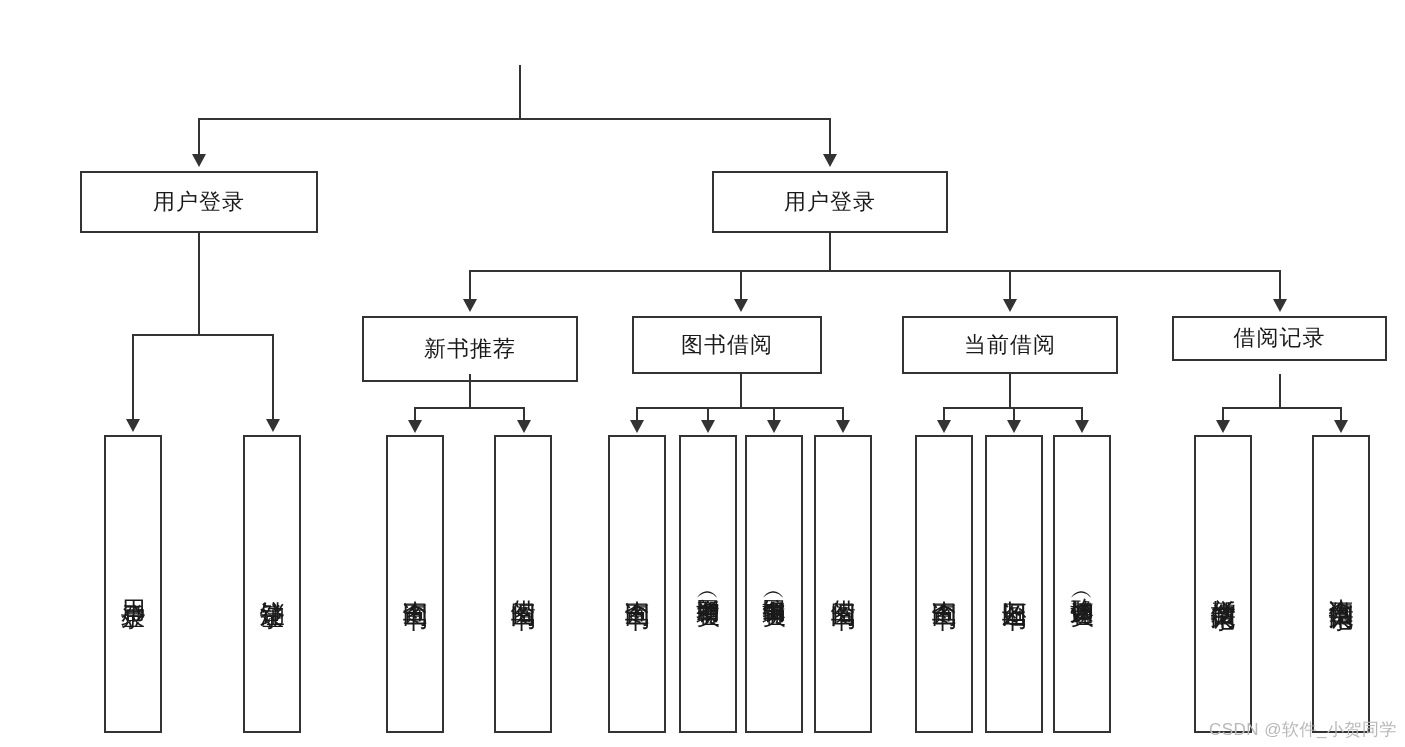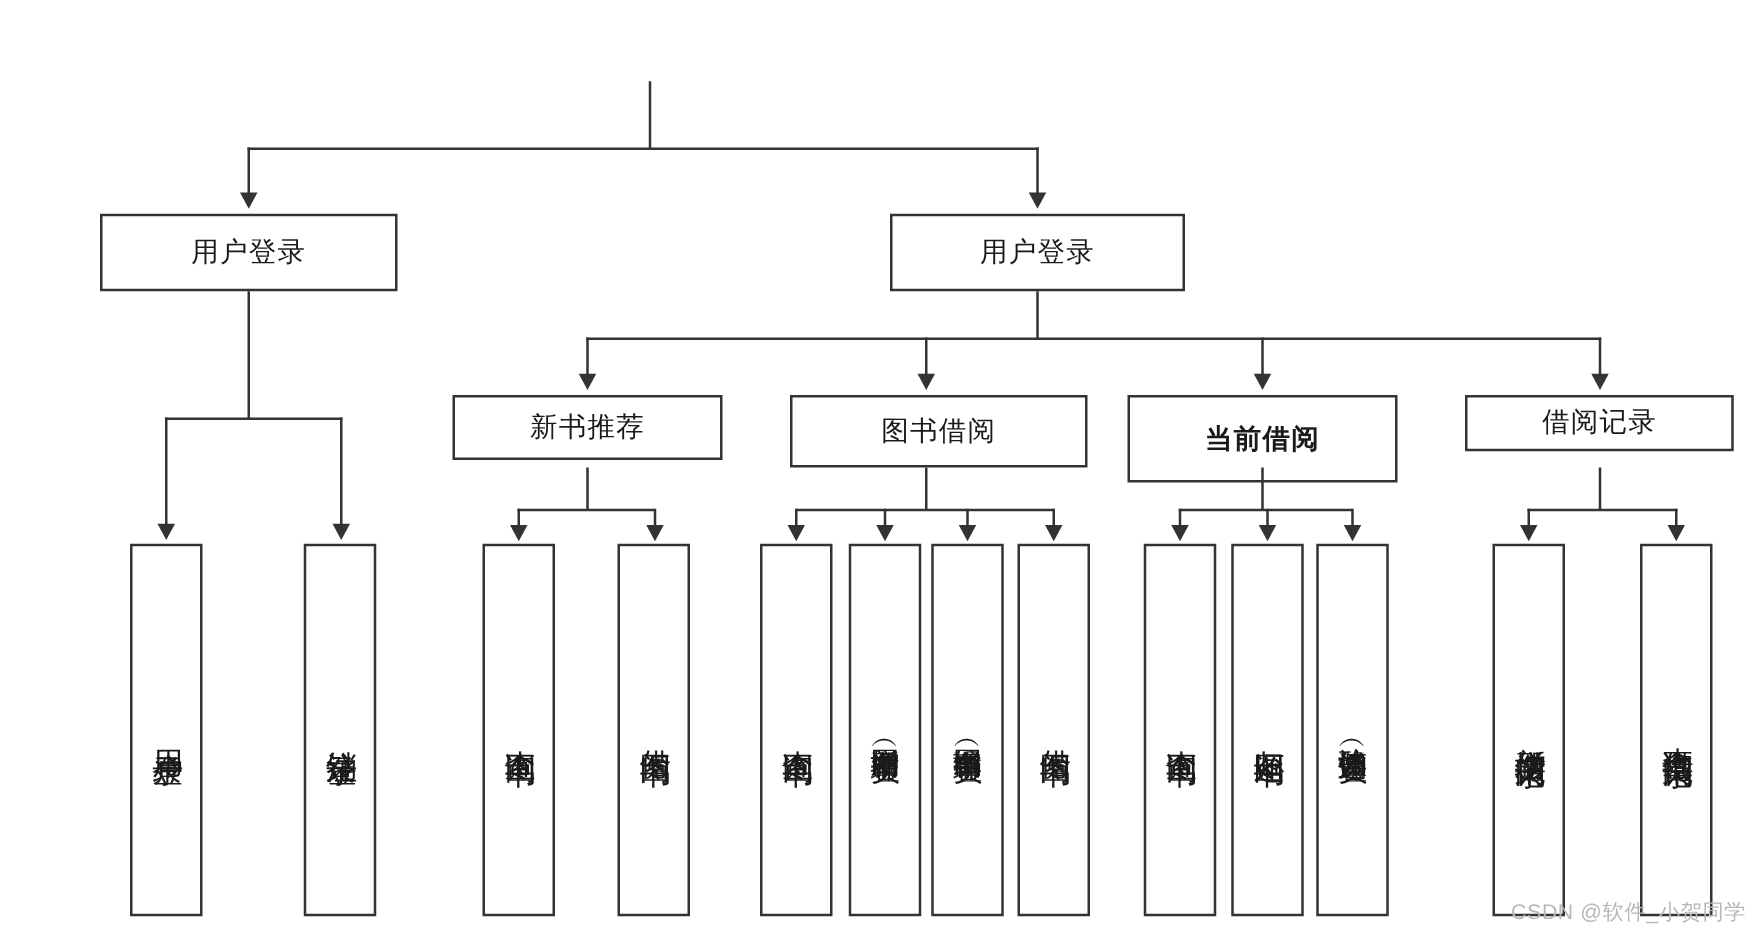--- a/index.html
+++ b/index.html
@@ -55,23 +55,23 @@
 
   <div class="conn vline" style="left:469px;top:270px;width:2px;height:30px;"></div>
   <div class="arrow" style="left:463px;top:299px;"></div>
   <div class="conn vline" style="left:740px;top:270px;width:2px;height:30px;"></div>
   <div class="arrow" style="left:734px;top:299px;"></div>
   <div class="conn vline" style="left:1009px;top:270px;width:2px;height:30px;"></div>
   <div class="arrow" style="left:1003px;top:299px;"></div>
   <div class="conn vline" style="left:1279px;top:270px;width:2px;height:30px;"></div>
   <div class="arrow" style="left:1273px;top:299px;"></div>
 
-  <div class="node h" style="left:362px;top:316px;width:216px;height:52px;">新书推荐</div>
-  <div class="node h" style="left:632px;top:316px;width:238px;height:58px;">图书借阅</div>
-  <div class="node h" style="left:902px;top:316px;width:216px;height:70px;font-weight:bold;">当前借阅</div>
+  <div class="node h" style="left:362px;top:316px;width:216px;height:66px;">新书推荐</div>
+  <div class="node h" style="left:632px;top:316px;width:190px;height:58px;">图书借阅</div>
+  <div class="node h" style="left:902px;top:316px;width:216px;height:58px;">当前借阅</div>
   <div class="node h" style="left:1172px;top:316px;width:215px;height:45px;">借阅记录</div>
 
   <div class="conn vline" style="left:469px;top:374px;width:2px;height:34px;"></div>
   <div class="conn hline" style="left:414px;top:407px;width:110px;height:2px;"></div>
   <div class="conn vline" style="left:414px;top:407px;width:2px;height:14px;"></div>
   <div class="arrow" style="left:408px;top:420px;"></div>
   <div class="conn vline" style="left:523px;top:407px;width:2px;height:14px;"></div>
   <div class="arrow" style="left:517px;top:420px;"></div>
 
   <div class="conn vline" style="left:740px;top:374px;width:2px;height:34px;"></div>

